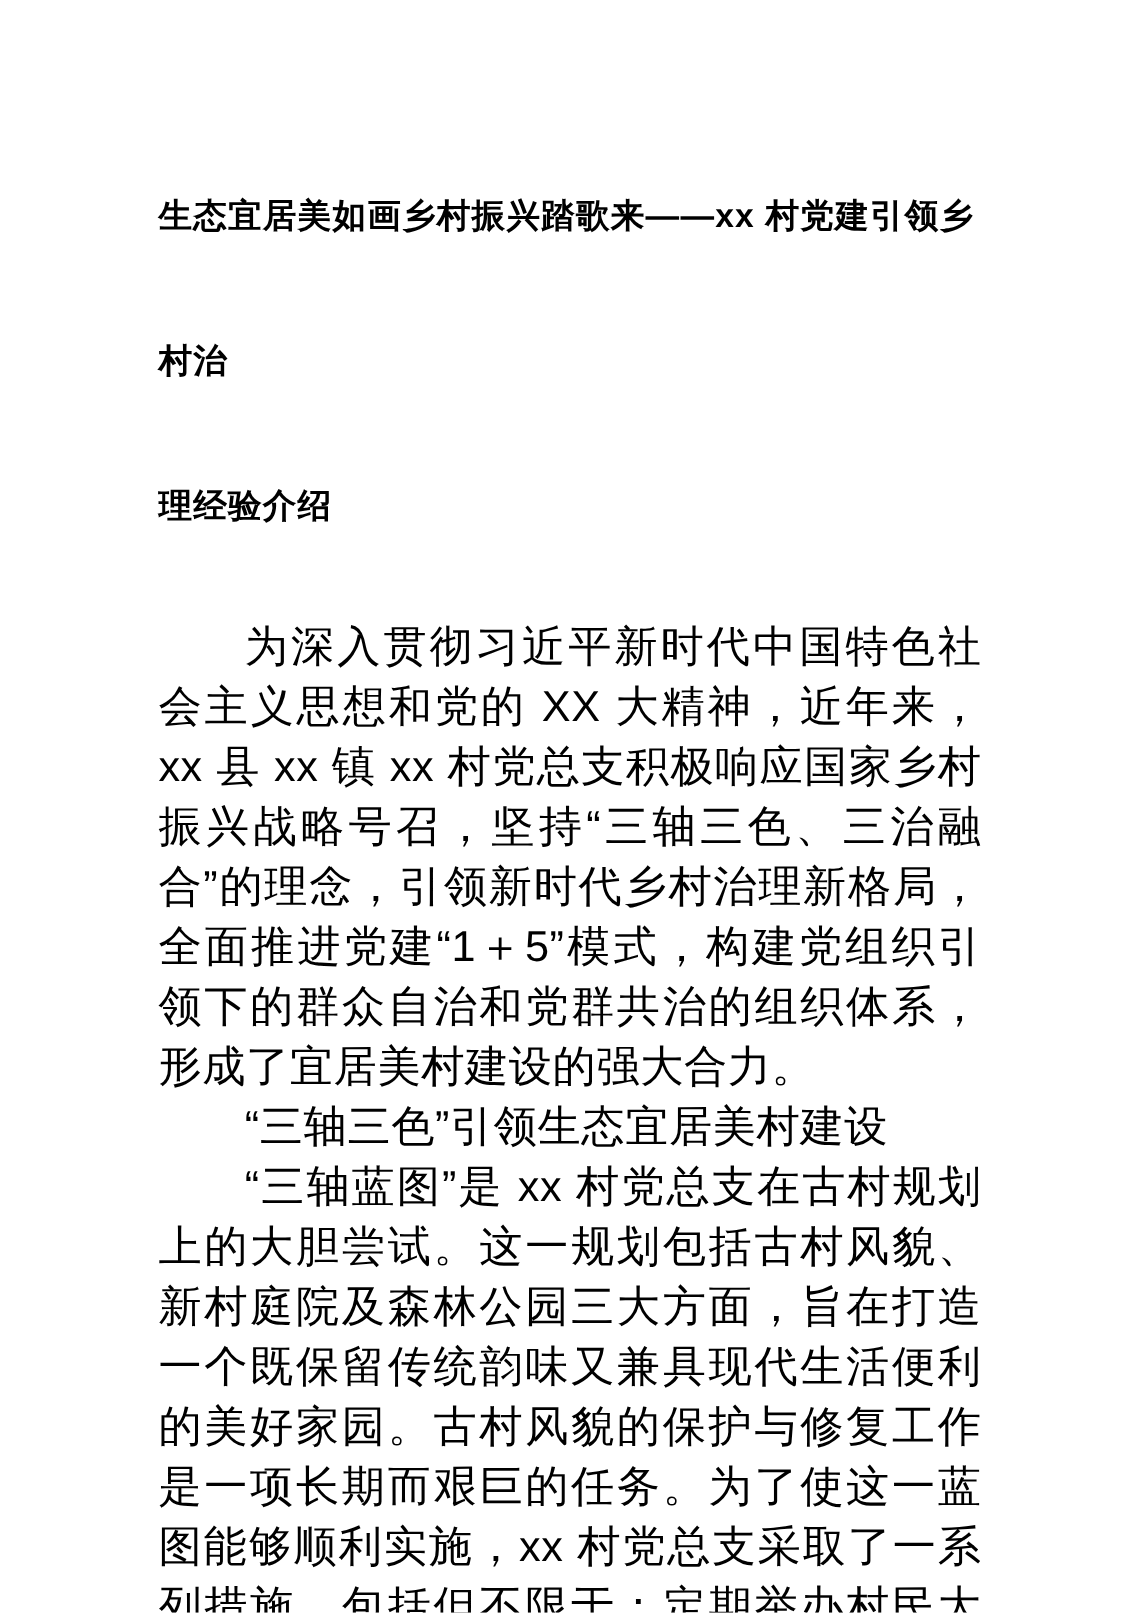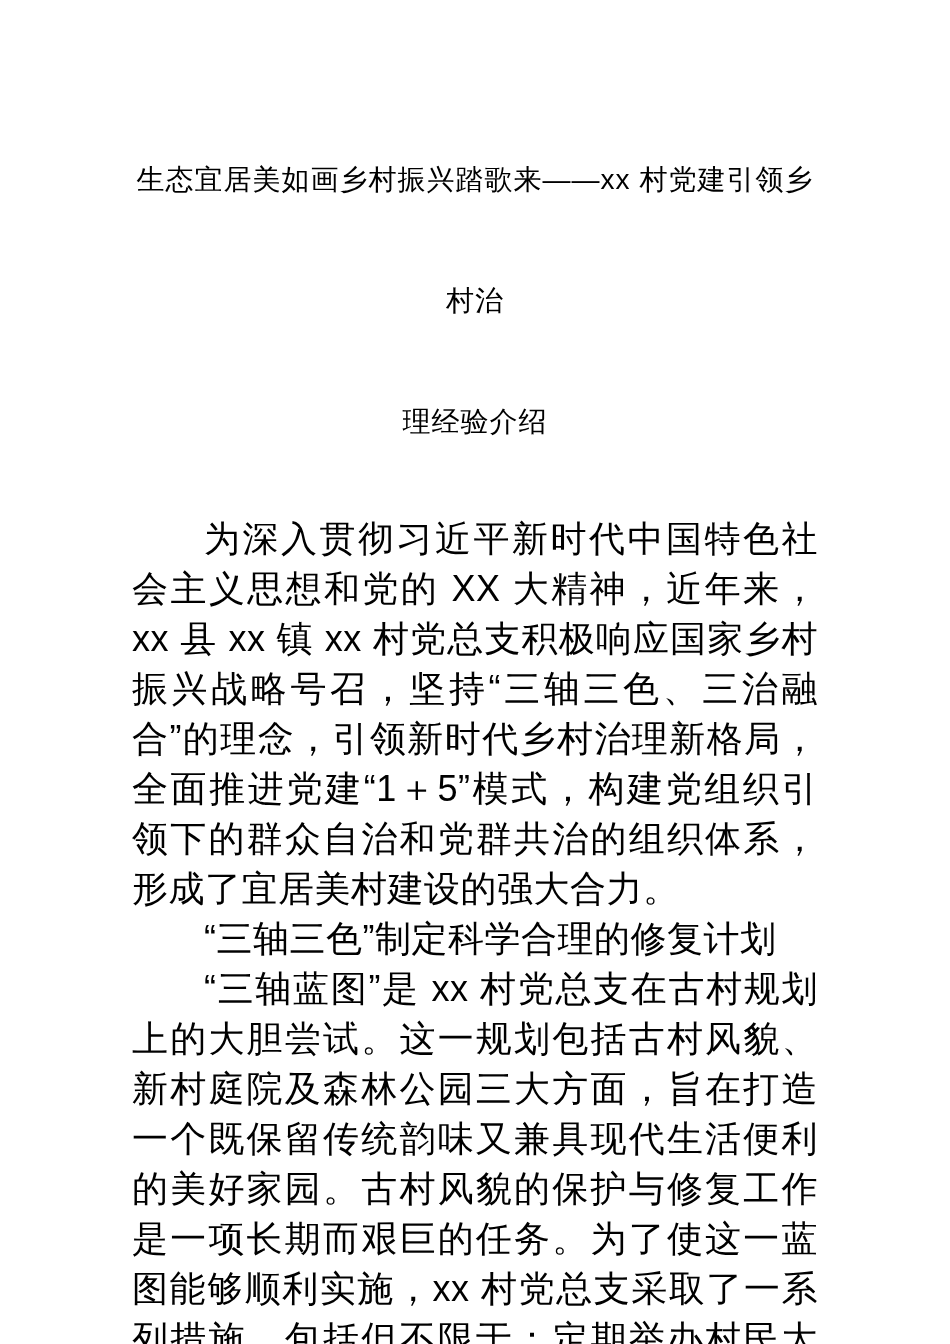--- a/index.html
+++ b/index.html
@@ -13,23 +13,23 @@
     height: 1344px;
     background: #ffffff;
     box-sizing: border-box;
     padding: 119px 132px 0 132px;
     overflow: hidden;
     font-family: "Liberation Sans", "DejaVu Sans", sans-serif;
     color: #000000;
   }
   .doc-title {
     width: 686px;
-    text-align: center;
+    text-align: left;
     font-size: 28px;
-    font-weight: normal;
+    font-weight: bold;
     line-height: 121px;
     color: #000000;
     letter-spacing: 1px;
   }
   .doc-body {
     margin-top: 32px;
     width: 686px;
   }
   .doc-body p {
     margin: 0;
@@ -45,16 +45,16 @@
 </head>
 <body>
 
 <div class="page">
   <div class="doc-title">
     <div>生态宜居美如画乡村振兴踏歌来——xx 村党建引领乡村治</div>
     <div>理经验介绍</div>
   </div>
   <div class="doc-body">
     <p>为深入贯彻习近平新时代中国特色社会主义思想和党的 XX 大精神，近年来，xx 县 xx 镇 xx 村党总支积极响应国家乡村振兴战略号召，坚持“三轴三色、三治融合”的理念，引领新时代乡村治理新格局，全面推进党建“1＋5”模式，构建党组织引领下的群众自治和党群共治的组织体系，形成了宜居美村建设的强大合力。</p>
-    <p>“三轴三色”制定科学合理的修复计划</p>
+    <p>“三轴三色”引领生态宜居美村建设</p>
     <p>“三轴蓝图”是 xx 村党总支在古村规划上的大胆尝试。这一规划包括古村风貌、新村庭院及森林公园三大方面，旨在打造一个既保留传统韵味又兼具现代生活便利的美好家园。古村风貌的保护与修复工作是一项长期而艰巨的任务。为了使这一蓝图能够顺利实施，xx 村党总支采取了一系列措施，包括但不限于：定期举办村民大会，讨论古村保护方案；邀请专业建筑师和历史学者实地考察，制定科学合理的修复计划；动员全体村民参与古建筑维护工作，让每个人都成为守护家乡文化遗产的一份子。</p>
   </div>
 </div>
 
 </body></html>

